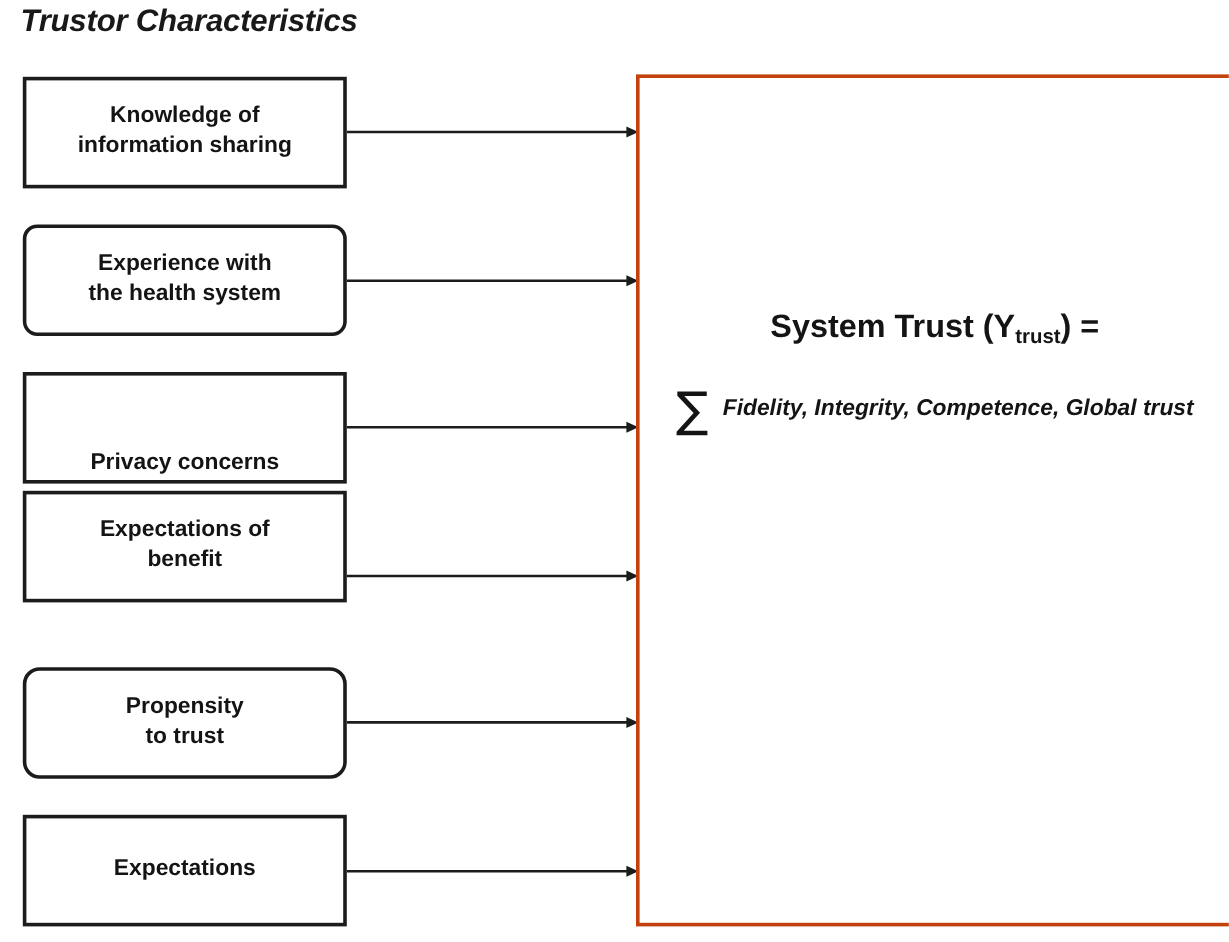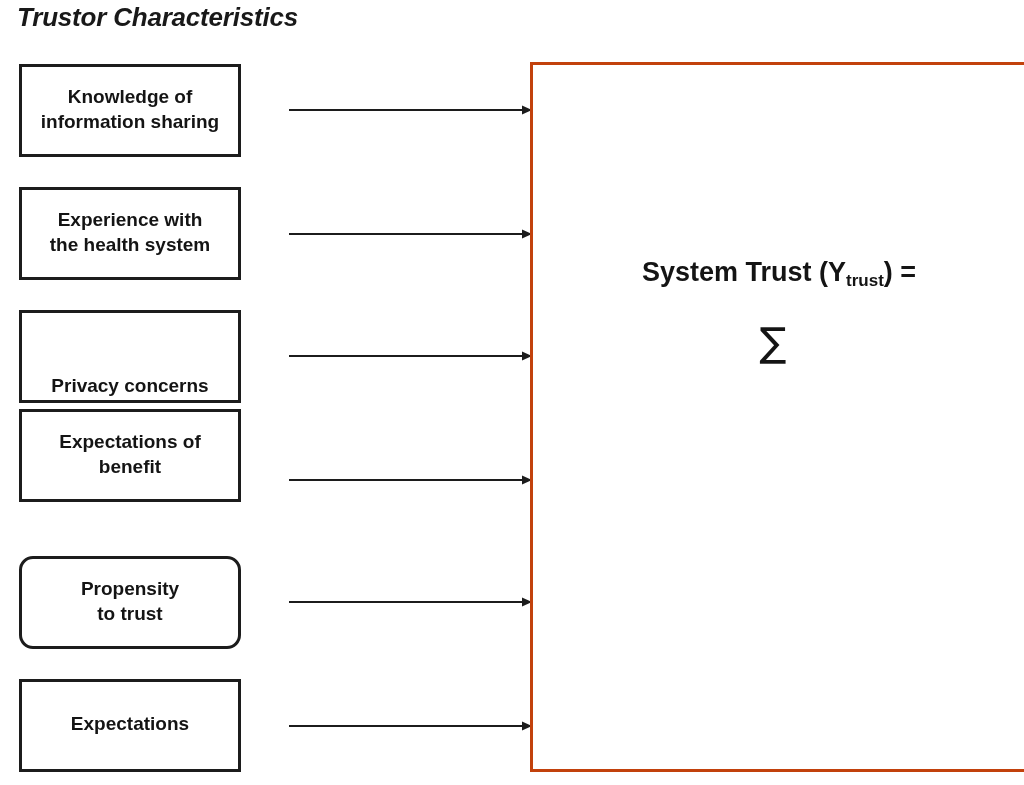--- a/index.html
+++ b/index.html
@@ -30,21 +30,21 @@
     font-style: italic;
     letter-spacing: -0.2px;
     color: #191919;
     white-space: nowrap;
   }
 
   
   .factor-box {
     position: absolute;
     left: 7px;
-    width: 222px;
+    width: 270px;
     border: 3px solid #1c1c1c;
     background: #ffffff;
     box-sizing: border-box;
     display: flex;
     align-items: center;
     justify-content: center;
   }
   .factor-label {
     font-size: 19px;
     font-weight: bold;
@@ -129,21 +129,21 @@
 
 <div id="canvas">
 
   <div id="diagram-title">Trustor Characteristics</div>
 
   <div id="factor-boxes">
       <div class="factor-box" style="top: 64px; height: 93px;">
         <div class="factor-label">Knowledge of
 information sharing</div>
       </div>
-      <div class="factor-box" style="top: 187px; height: 93px;">
+      <div class="factor-box" style="top: 187px; height: 93px; border-radius: 12px;">
         <div class="factor-label">Experience with
 the health system</div>
       </div>
       <div class="factor-box" style="top: 310px; height: 93px; align-items: flex-end;">
         <div class="factor-label">Privacy concerns</div>
       </div>
       <div class="factor-box" style="top: 409px; height: 93px;">
         <div class="factor-label">Expectations of
 benefit</div>
       </div>
@@ -193,16 +193,17 @@
         </svg>
       </div>
     </div>
 
   <div id="outcome-panel">
     <div id="outcome-heading">
       <span>System Trust (Y</span><sub>trust</sub><span>) =</span>
     </div>
     <div id="outcome-formula">
       <span id="sigma-symbol">∑</span>
+      <span id="outcome-components">Fidelity, Integrity, Competence, Global trust</span>
     </div>
   </div>
 
 </div>
 
 </body></html>

